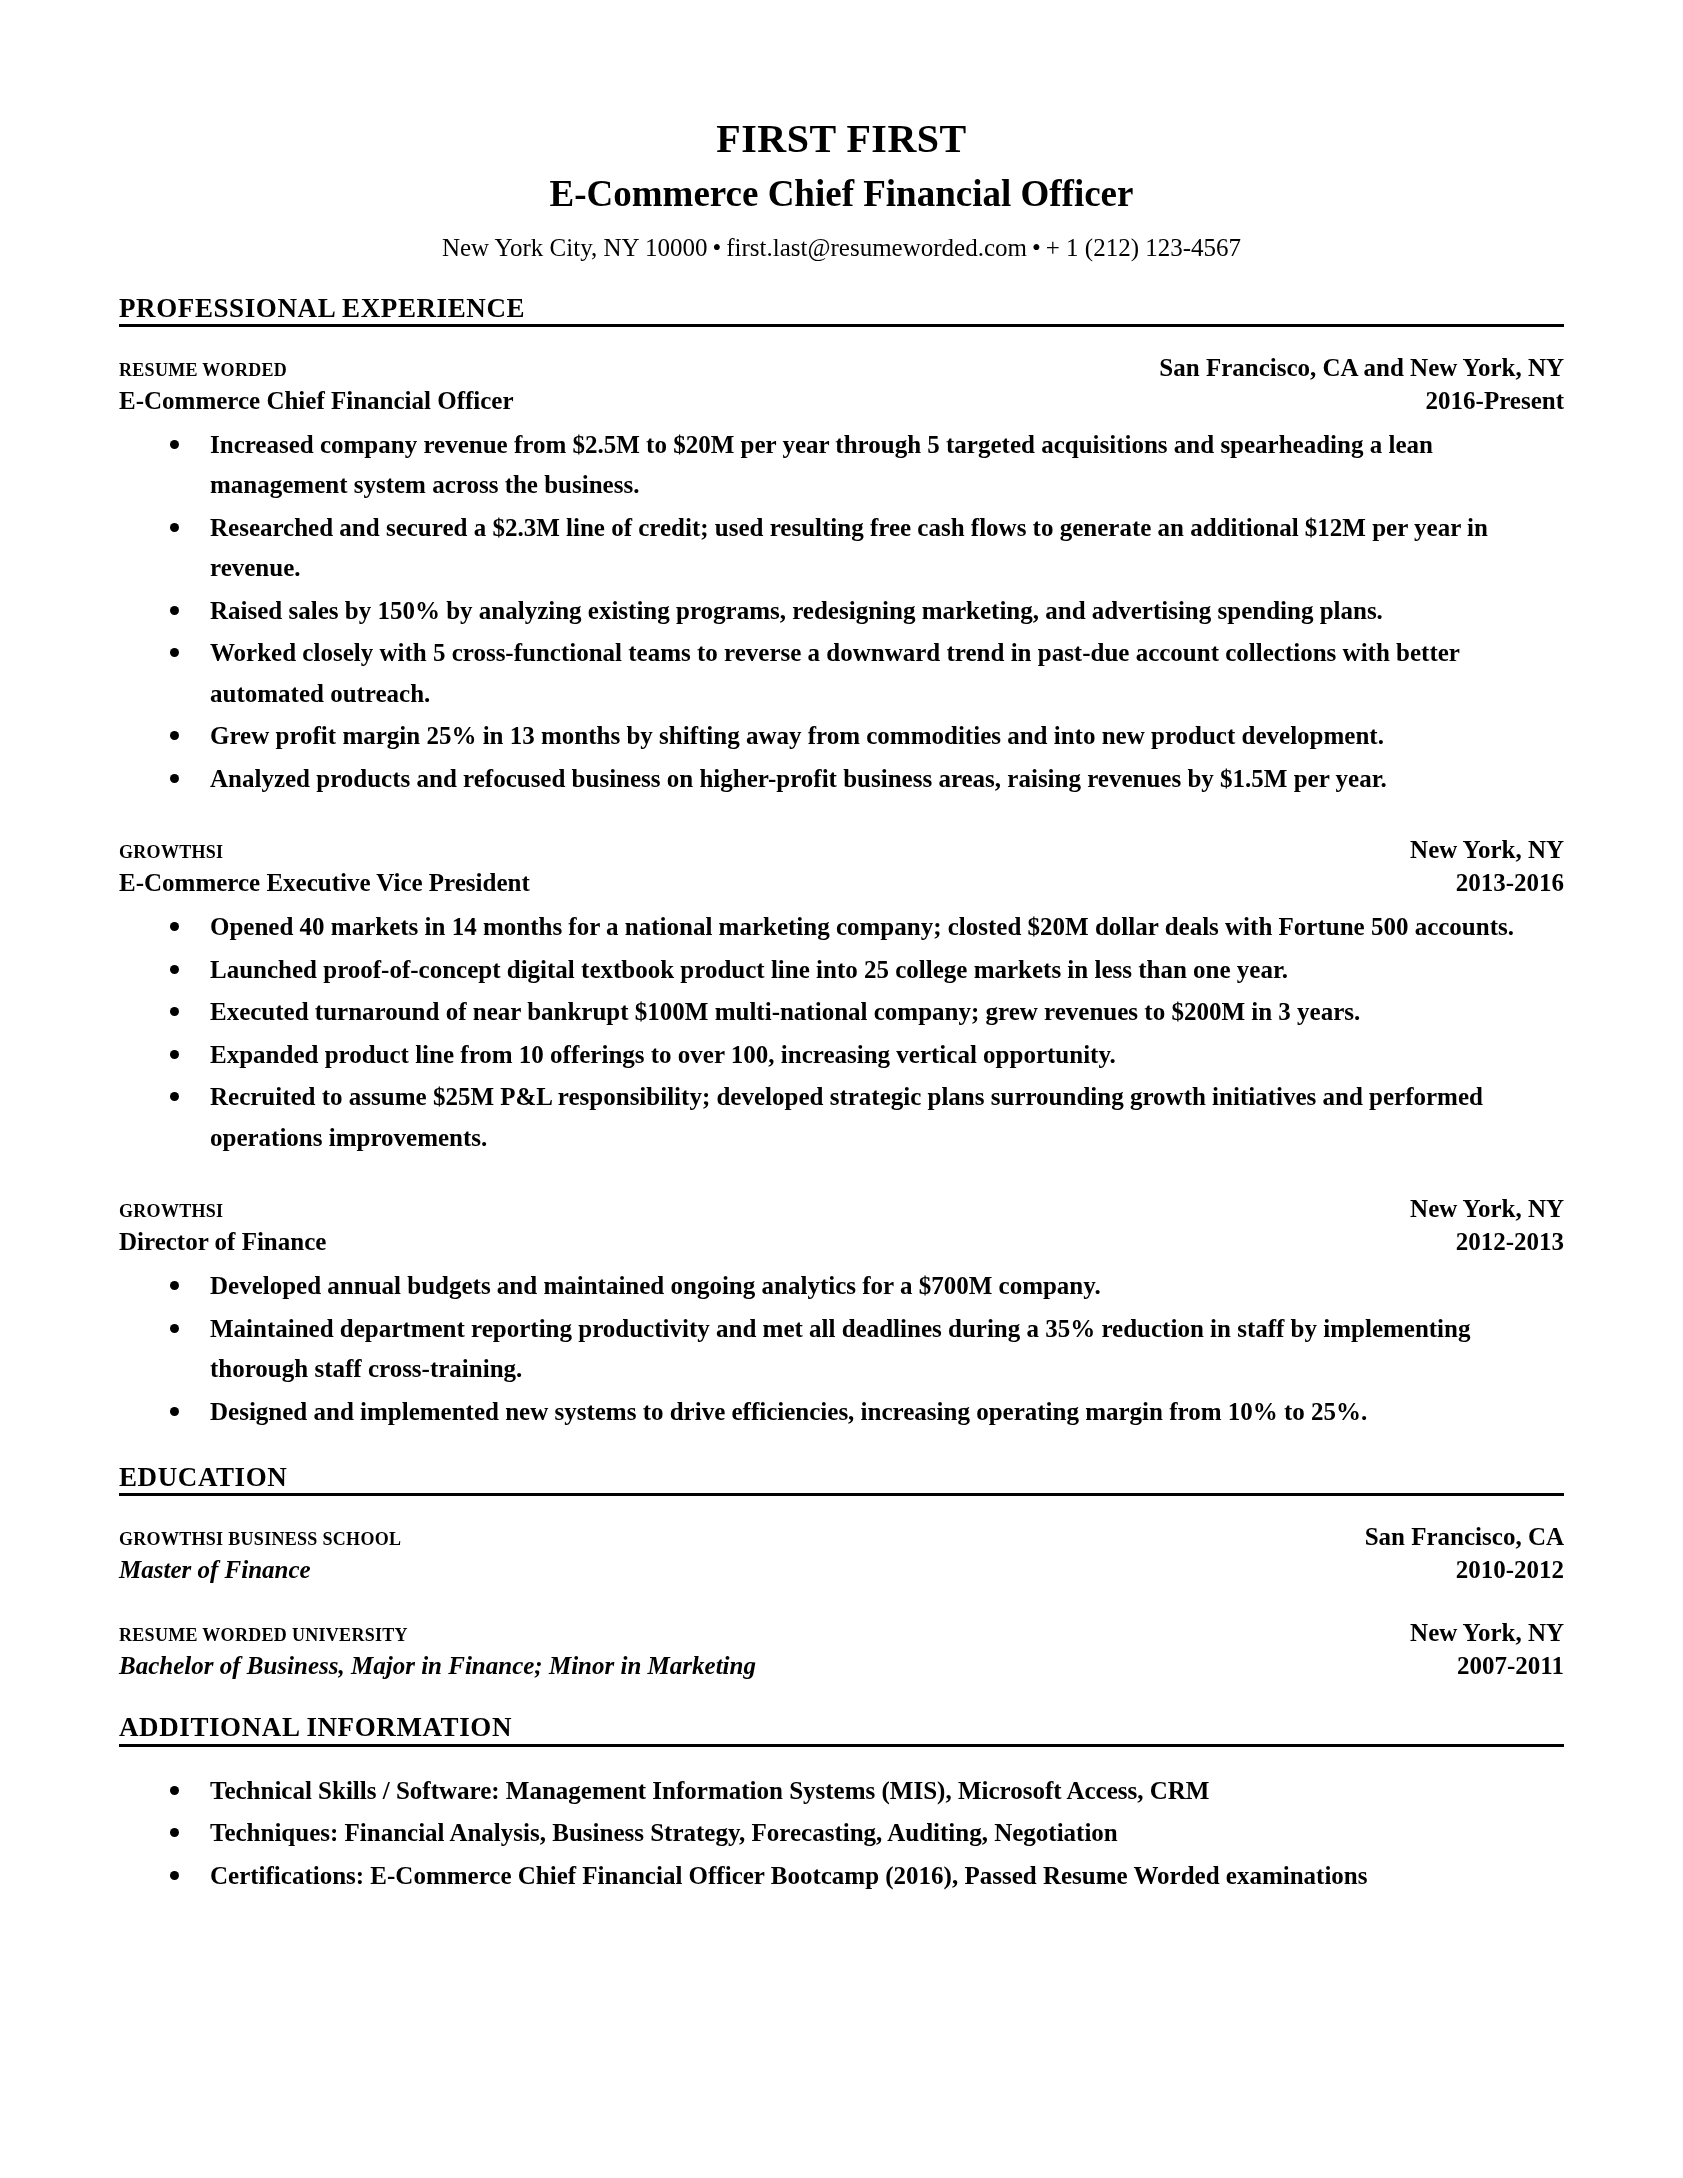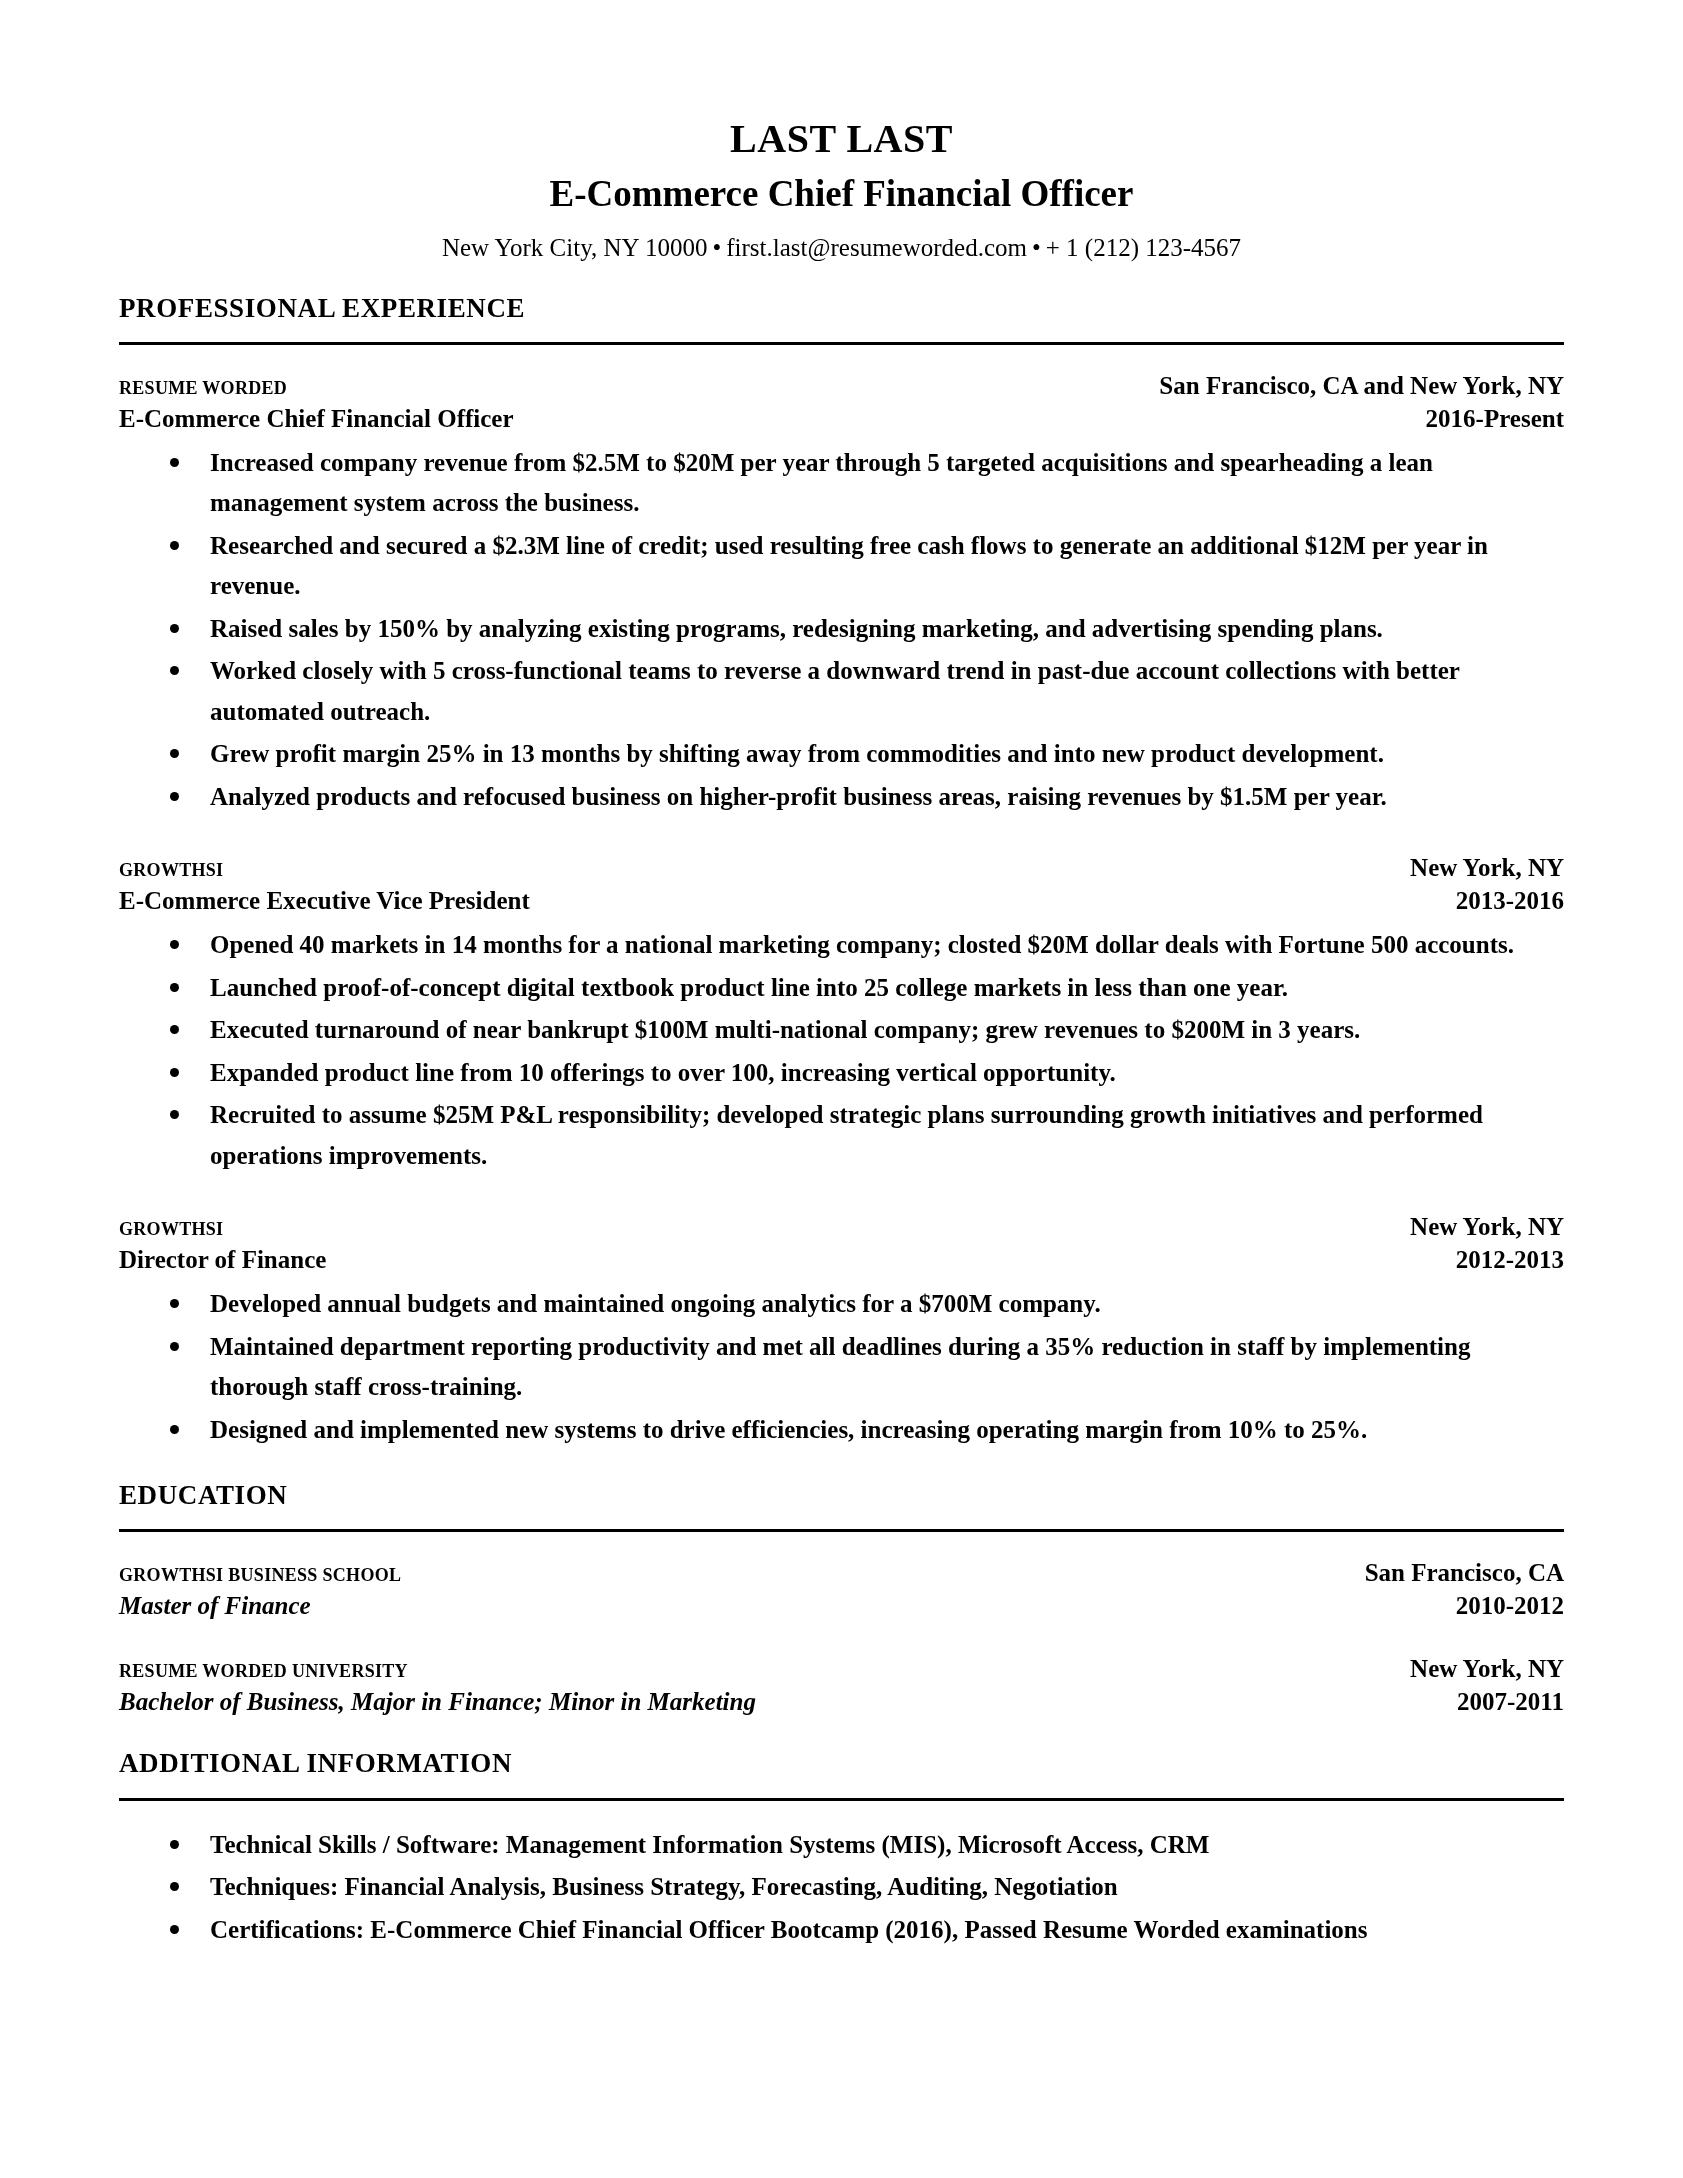--- a/index.html
+++ b/index.html
@@ -56,21 +56,21 @@
   .hdr-sep { padding: 0 5px; }
 
   
   .section { margin-top: 30px; }
 
   .section-heading {
     font-size: 27px;
     font-weight: bold;
     letter-spacing: 0.6px;
     line-height: 1.15;
-    padding-bottom: 18px;
+    padding-bottom: 0;
     border-bottom: 3px solid #000000;
     margin-bottom: 24px;
   }
 
   
   .entry { margin-bottom: 6px; }
   .entry + .entry { margin-top: 34px; }
 
   .entry-row {
     display: flex;
@@ -133,21 +133,21 @@
   .edu-entry + .edu-entry { margin-top: 30px; }
   .info-list { margin-top: 16px; }
 </style>
 </head>
 <body>
 
 <div class="page">
   <div class="content">
 
     <div class="hdr">
-      <div class="hdr-name">LAST LAST</div>
+      <div class="hdr-name">FIRST FIRST</div>
       <div class="hdr-title">E-Commerce Chief Financial Officer</div>
       <div class="hdr-contact">
         <span>New York City, NY 10000</span><span class="hdr-sep">•</span><span>first.last@resumeworded.com</span><span class="hdr-sep">•</span><span>+ 1 (212) 123-4567</span>
       </div>
     </div>
 
     <div class="section">
       <div class="section-heading">PROFESSIONAL EXPERIENCE</div>
 
       <div class="entry">

